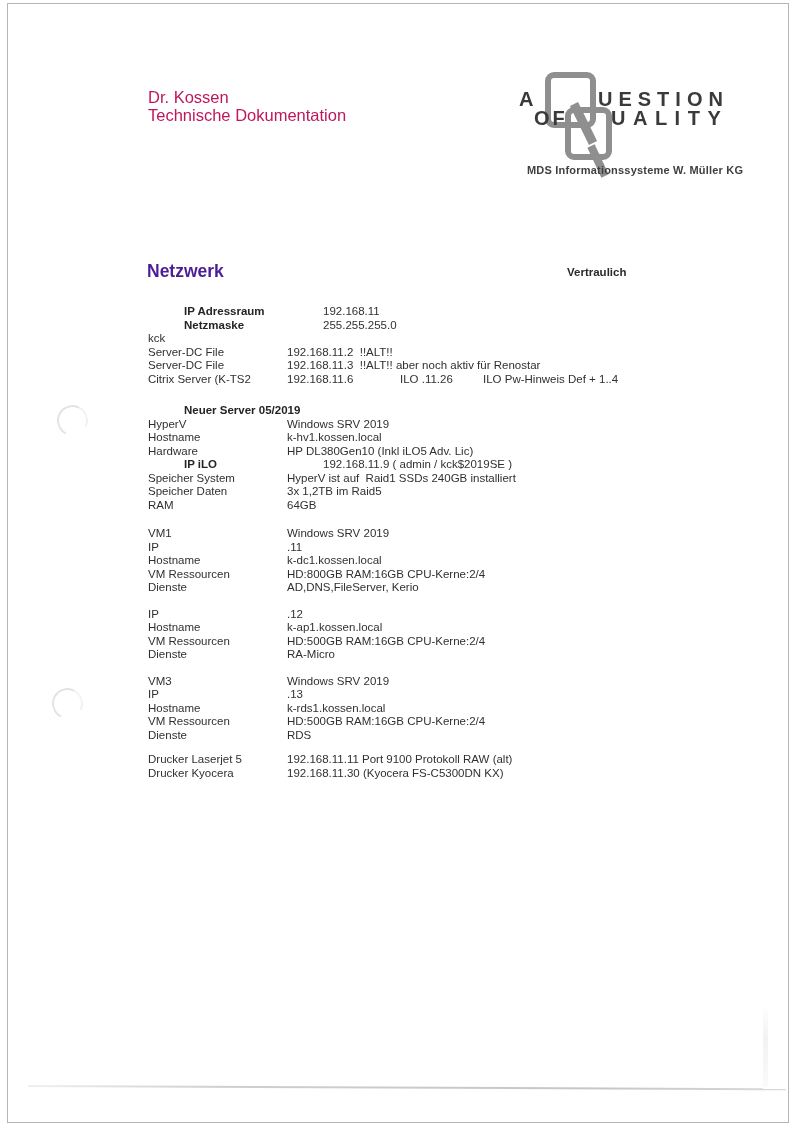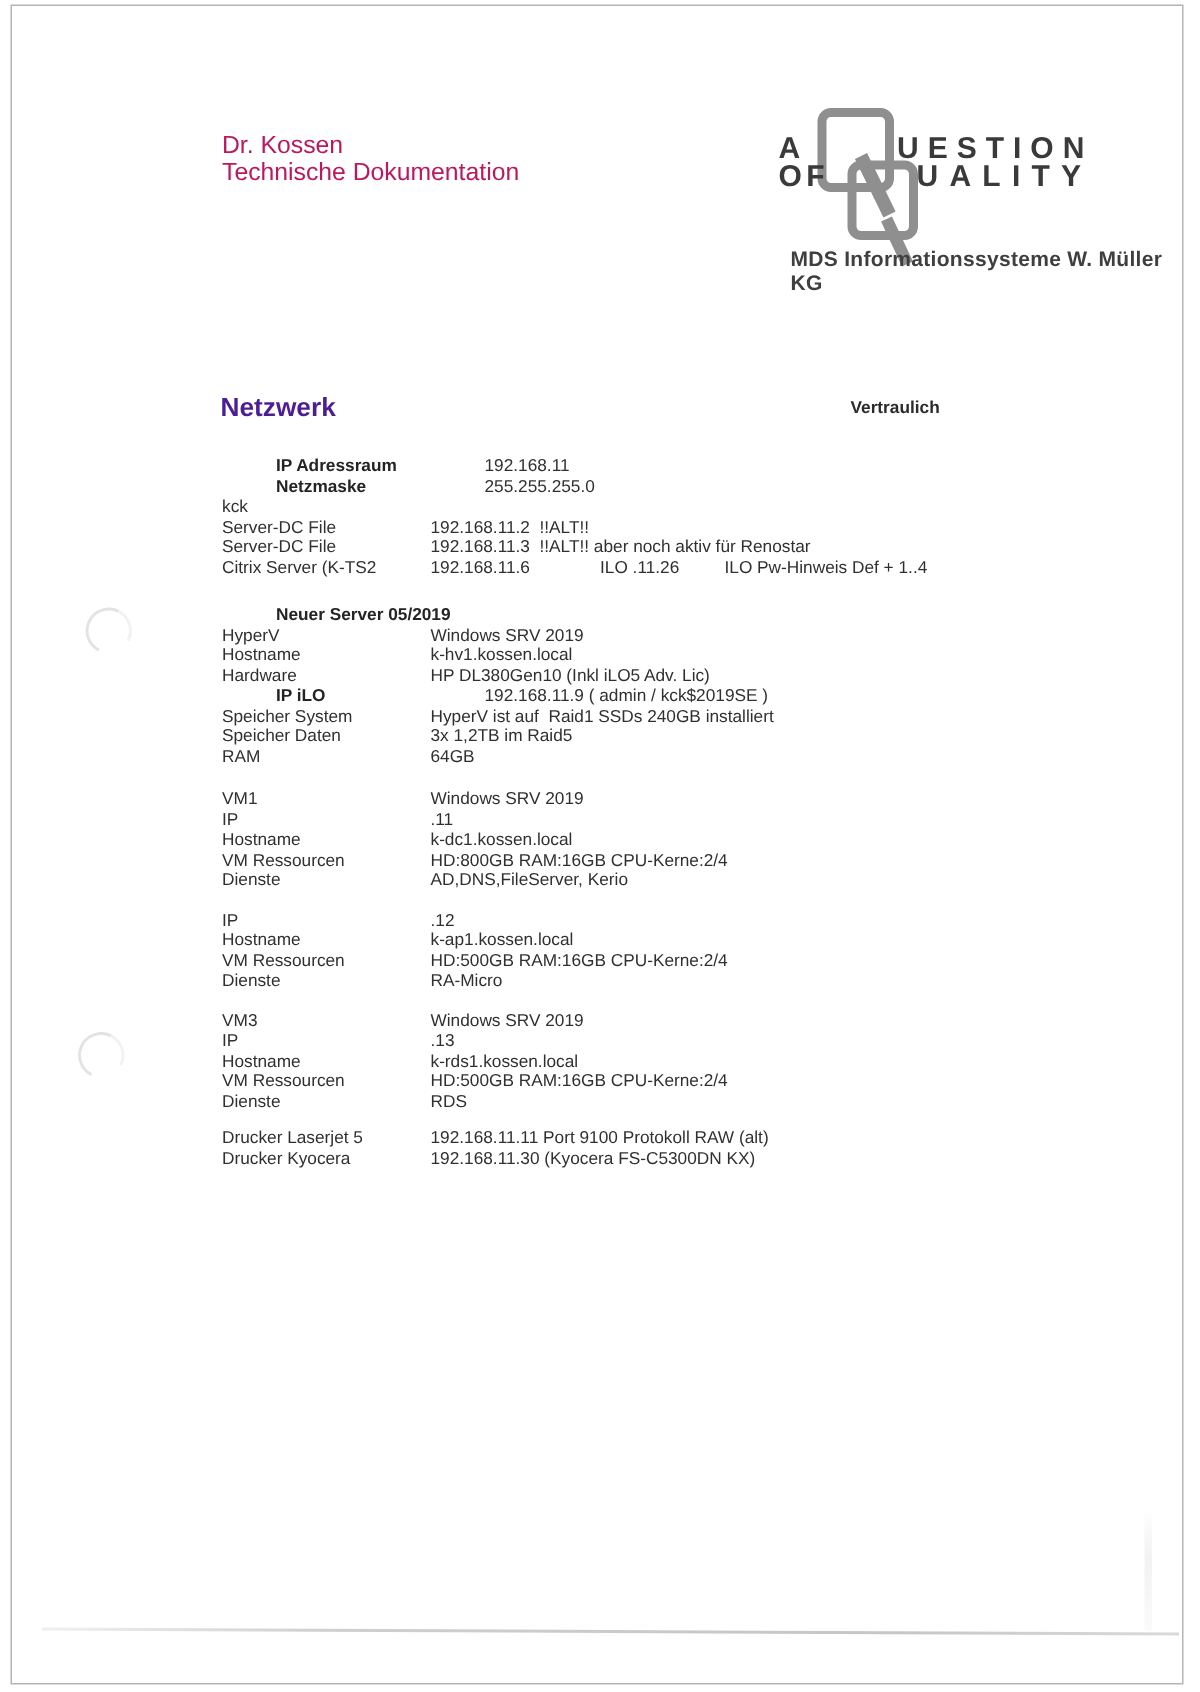--- a/index.html
+++ b/index.html
@@ -32,23 +32,23 @@
     background:linear-gradient(to bottom,rgba(0,0,0,0),rgba(0,0,0,0.05) 40%,rgba(0,0,0,0.02));
   }
   
   .lh-name{position:absolute;left:148px;top:88px;font-size:16.5px;line-height:18px;color:#be185d;}
   
   .logo{position:absolute;left:518px;top:62px;width:230px;height:120px;color:var(--logo-text,#3a3a3a);}
   .logo svg{position:absolute;left:0;top:0;color:var(--q-color,#8f8f8f);}
   .logo .t{position:absolute;font-weight:bold;font-size:20px;white-space:pre;color:var(--logo-text,#3a3a3a);}
   .logo .a{left:1px;top:26px;letter-spacing:2px;}
   .logo .uestion{left:80px;top:26px;letter-spacing:6px;}
-  .logo .of{left:1px;top:45px;letter-spacing:3px;}
+  .logo .of{left:16px;top:45px;letter-spacing:3px;}
   .logo .uality{left:93px;top:45px;letter-spacing:7.5px;}
-  .mds{position:absolute;left:527px;top:164px;font-size:14px;font-weight:bold;color:#3f3f3f;letter-spacing:0.2px;}
+  .mds{position:absolute;left:527px;top:164px;font-size:11px;font-weight:bold;color:#3f3f3f;letter-spacing:0.2px;}
   
   .doc-title{position:absolute;left:147px;top:261px;font-size:17.5px;font-weight:bold;color:#4c1d95;}
   .classification{position:absolute;left:567px;top:266px;font-size:11.5px;font-weight:bold;color:#2b2b2b;}
   
   .content{position:absolute;left:148px;top:305px;width:580px;font-size:11.5px;line-height:13.5px;color:#303030;}
   .section{position:relative;}
   .row{position:relative;white-space:pre;min-height:13.5px;}
   .lbl{display:inline-block;width:139px;vertical-align:top;}
   .b{font-weight:bold;color:#242424;padding-left:36px;}
   .colv{position:absolute;top:0;text-align:right;}

